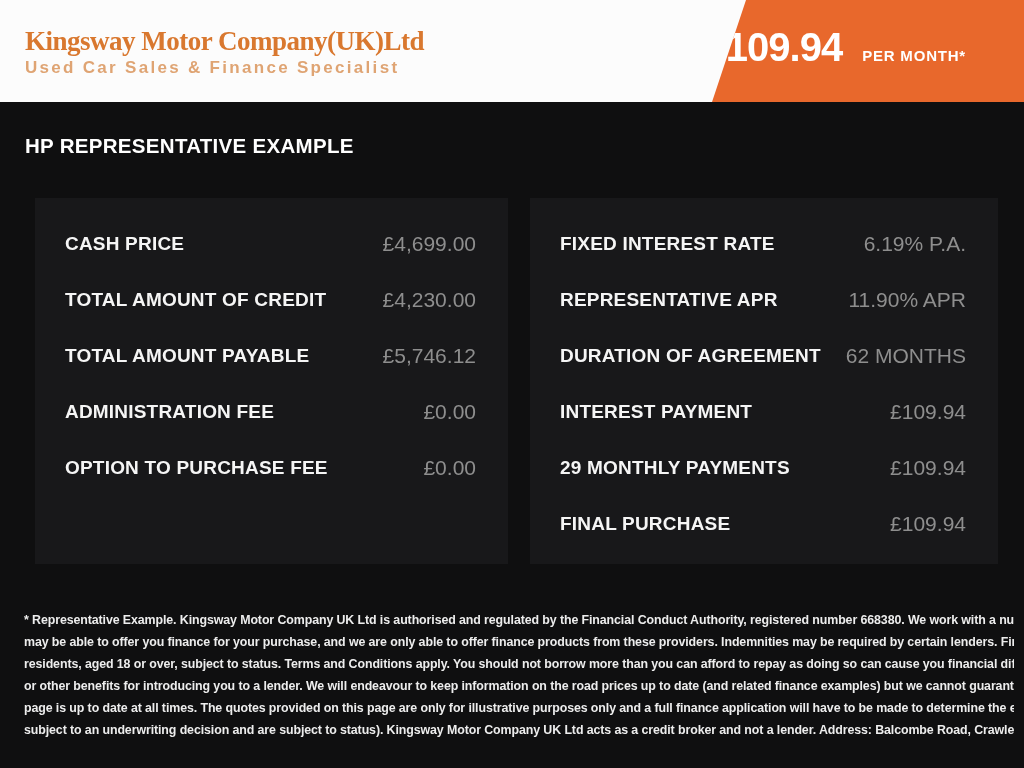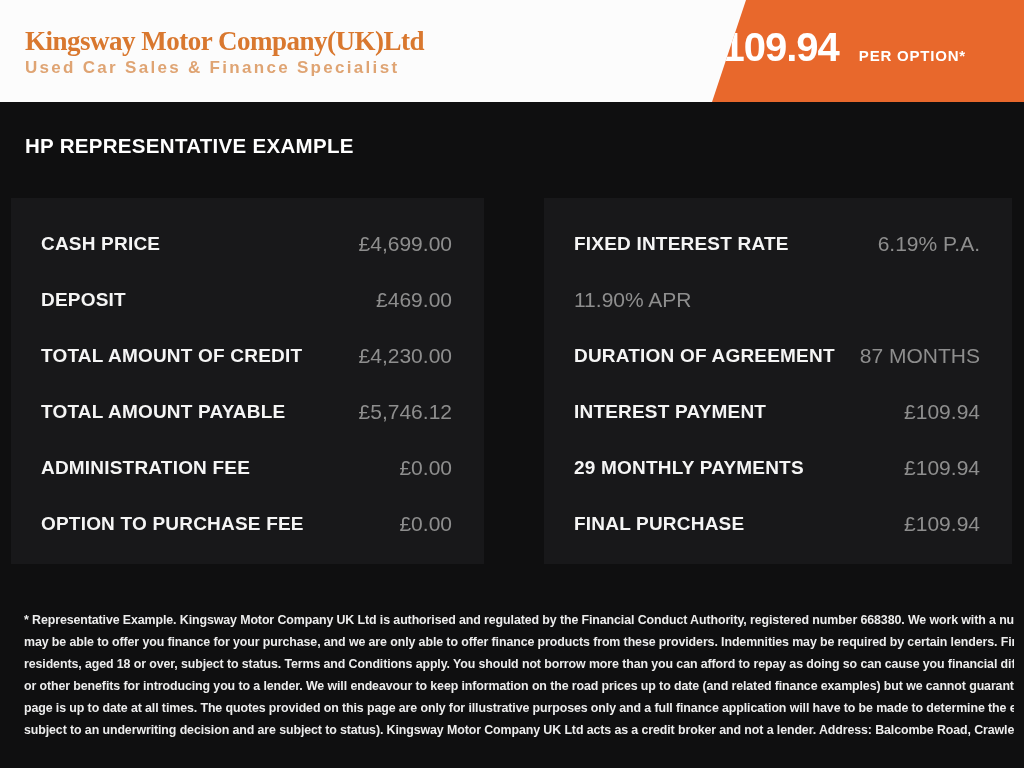--- a/index.html
+++ b/index.html
@@ -55,22 +55,22 @@
   .section-title{
     position:absolute;left:25px;top:32px;
     color:#ffffff;font-weight:700;font-size:20.5px;letter-spacing:0.3px;
     white-space:nowrap;
   }
 
   .panel{
     position:absolute;top:96px;height:366px;background:#18181a;
     box-sizing:border-box;padding-top:18px;
   }
-  .panel-left{left:11px;width:473px;}
-  .panel-right{left:544px;width:468px;}
+  .panel-left{left:35px;width:473px;}
+  .panel-right{left:530px;width:468px;}
 
   .finance-row{
     height:56px;display:flex;align-items:center;justify-content:space-between;
     padding:0 32px 0 30px;
   }
   .finance-label{
     color:#f5f5f5;font-weight:700;font-size:19px;letter-spacing:0.2px;
     white-space:nowrap;
   }
   .finance-value{
@@ -91,36 +91,32 @@
 <body>
 
 <div class="header">
   <div class="logo">
     <div class="logo-title">Kingsway Motor Company(UK)Ltd</div>
     <div class="logo-tagline">Used Car Sales &amp; Finance Specialist</div>
   </div>
   <div class="price-flash">
     <div class="price-flash-inner">
       <span class="price-amount">£109.94</span>
-      <span class="price-period">PER OPTION*</span>
+      <span class="price-period">PER MONTH*</span>
     </div>
   </div>
 </div>
 
 <div class="dark-section">
   <div class="section-title">HP REPRESENTATIVE EXAMPLE</div>
 
   <div class="panel panel-left">
     <div class="finance-row">
       <span class="finance-label">CASH PRICE</span>
       <span class="finance-value">£4,699.00</span>
-    </div>
-    <div class="finance-row">
-      <span class="finance-label">DEPOSIT</span>
-      <span class="finance-value">£469.00</span>
     </div>
     <div class="finance-row">
       <span class="finance-label">TOTAL AMOUNT OF CREDIT</span>
       <span class="finance-value">£4,230.00</span>
     </div>
     <div class="finance-row">
       <span class="finance-label">TOTAL AMOUNT PAYABLE</span>
       <span class="finance-value">£5,746.12</span>
     </div>
     <div class="finance-row">
@@ -132,25 +128,26 @@
       <span class="finance-value">£0.00</span>
     </div>
   </div>
 
   <div class="panel panel-right">
     <div class="finance-row">
       <span class="finance-label">FIXED INTEREST RATE</span>
       <span class="finance-value">6.19% P.A.</span>
     </div>
     <div class="finance-row">
+      <span class="finance-label">REPRESENTATIVE APR</span>
       <span class="finance-value">11.90% APR</span>
     </div>
     <div class="finance-row">
       <span class="finance-label">DURATION OF AGREEMENT</span>
-      <span class="finance-value">87 MONTHS</span>
+      <span class="finance-value">62 MONTHS</span>
     </div>
     <div class="finance-row">
       <span class="finance-label">INTEREST PAYMENT</span>
       <span class="finance-value">£109.94</span>
     </div>
     <div class="finance-row">
       <span class="finance-label">29 MONTHLY PAYMENTS</span>
       <span class="finance-value">£109.94</span>
     </div>
     <div class="finance-row">

